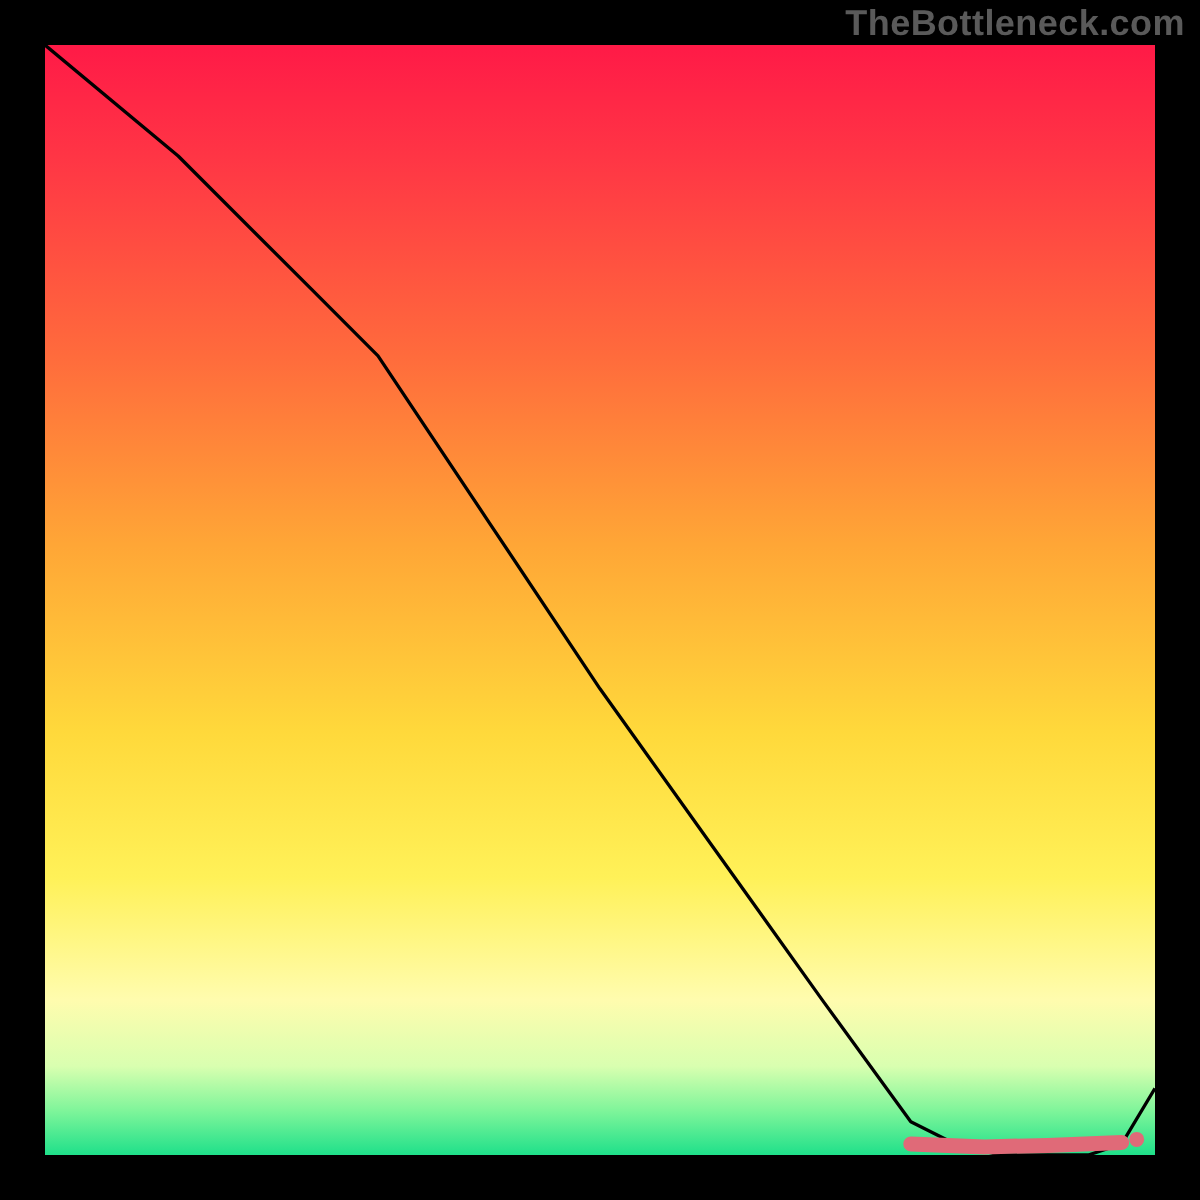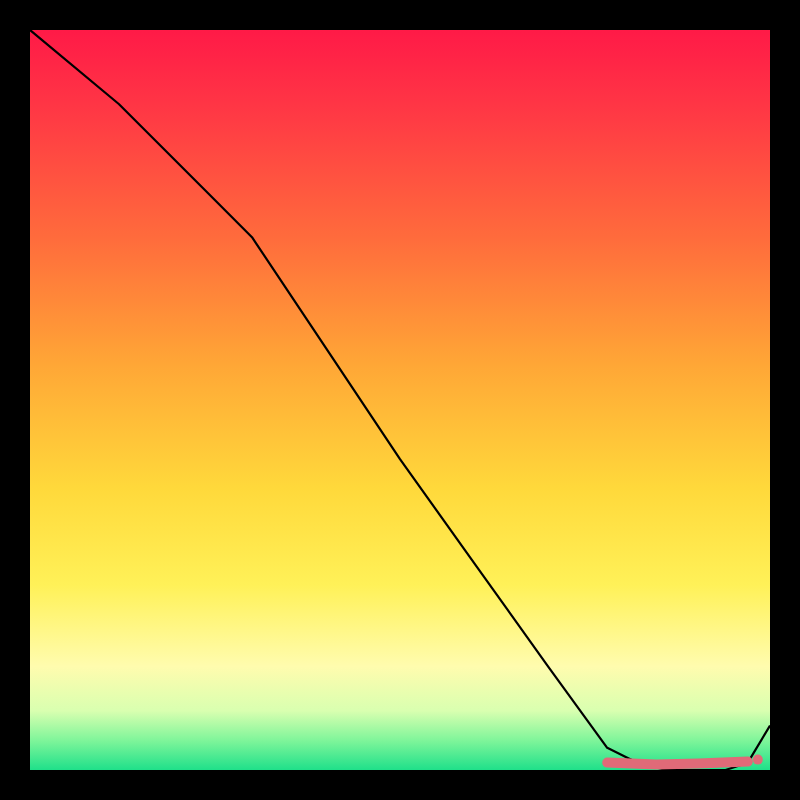--- a/index.html
+++ b/index.html
@@ -68,20 +68,21 @@
     stroke-linecap: round;
   }
   .valley-dot {
     fill: #e06a78;
   }
 </style>
 </head>
 <body>
 
 <div class="frame">
+  <div class="watermark">TheBottleneck.com</div>
 
   <div class="plot">
     <svg class="overlay" viewBox="0 0 740 740" preserveAspectRatio="none">
       <path id="curve-path" class="curve" d="M0.0 0.0 L88.8 74.0 L177.6 162.8 L222.0 207.2 L296.0 318.2 L370.0 429.2 L444.0 532.8 L518.0 636.4 L577.2 717.8 L606.8 732.6 L636.4 740.0 L666.0 740.0 L695.6 740.0 L717.8 732.6 L740.0 695.6"></path>
       <g id="valley-group">
           <path class="valley-stroke" d="M 577.2 732.6
      L 626.4 734.6
      L 668.6 733.6
      L 717.8 731.6"></path>
           <circle class="valley-dot" cx="727.8" cy="729.6" r="5"></circle>

